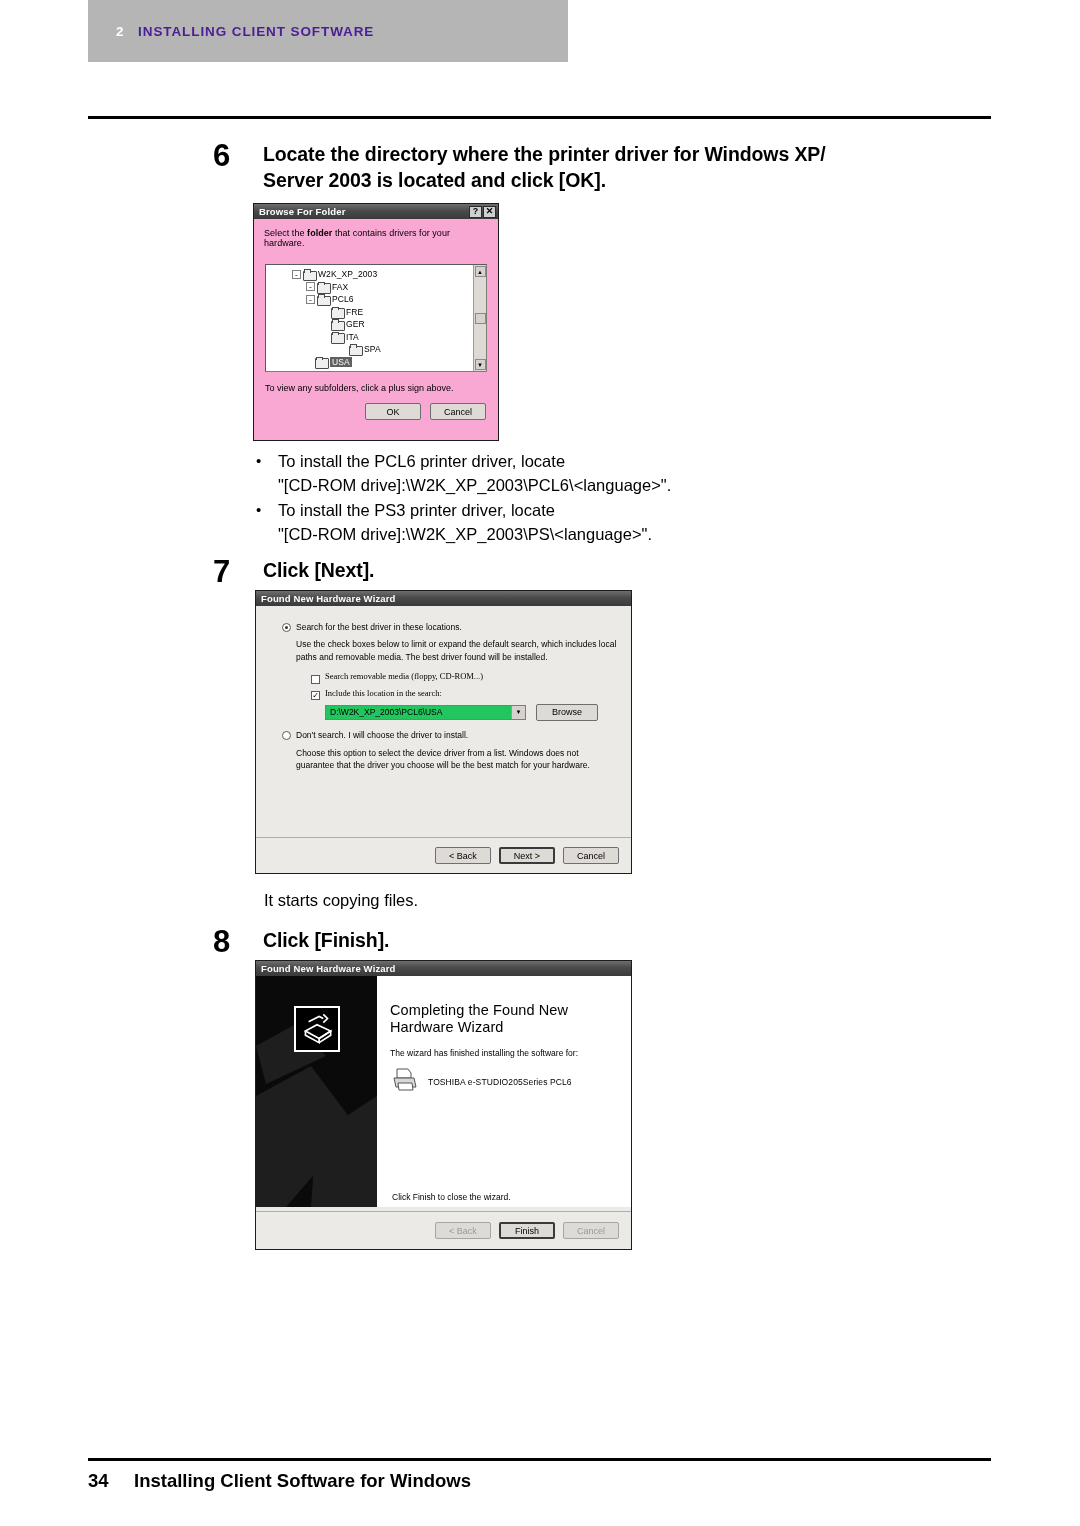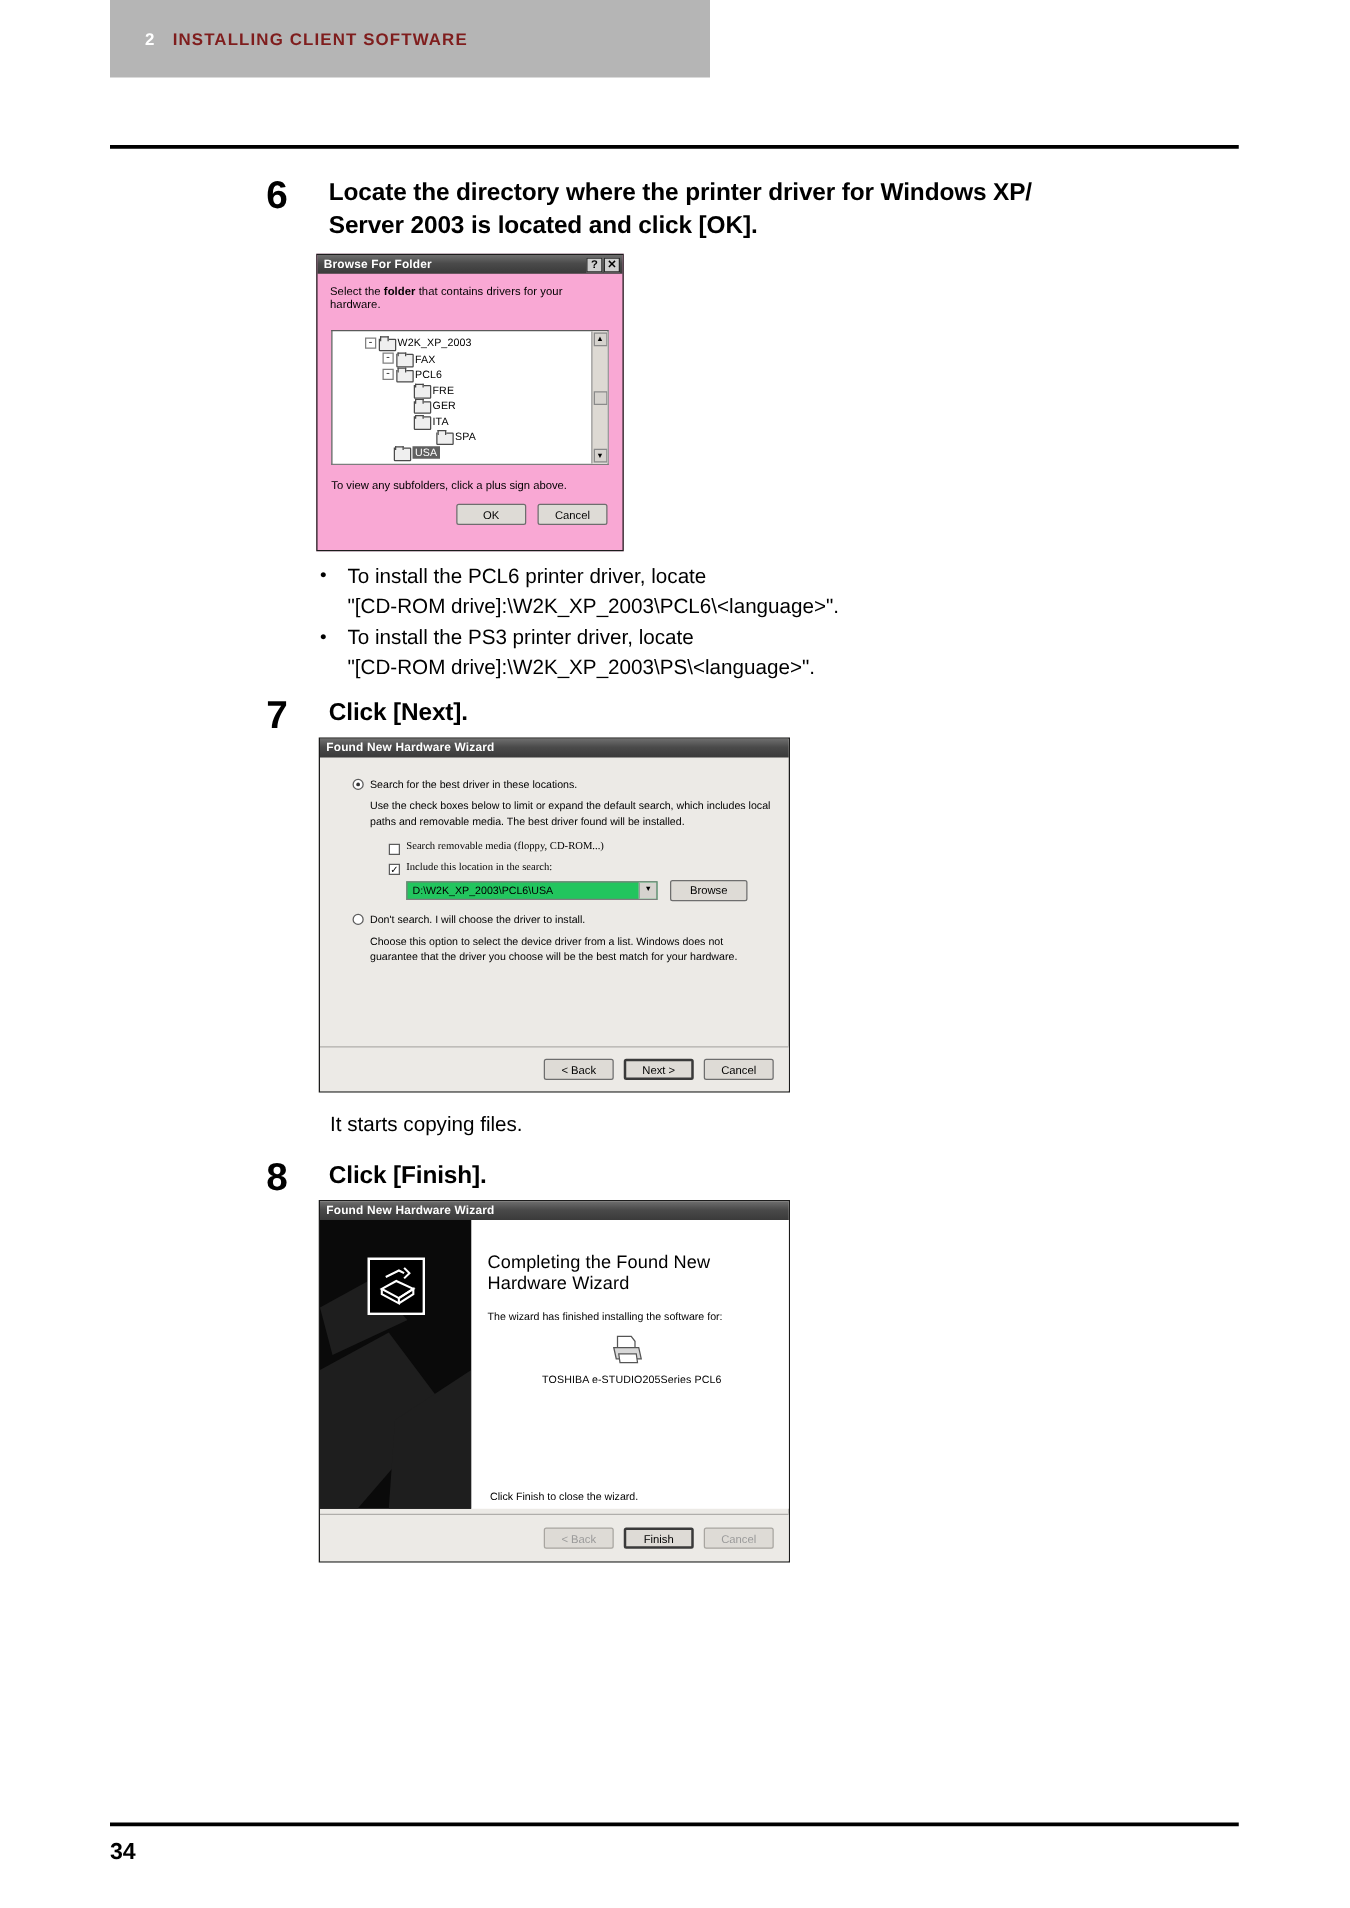--- a/index.html
+++ b/index.html
@@ -17,21 +17,21 @@
   .runhead {
     position:absolute; left:88px; top:0; width:480px; height:62px;
     background:#b5b5b5;
     display:flex; align-items:center;
   }
   .runhead-num {
     color:#ffffff; font-weight:bold; font-size:13.5px;
     letter-spacing:0.6px; margin-left:28px;
   }
   .runhead-txt {
-    color:#7f1d1d; font-weight:bold; font-size:13.5px;
+    color:#4c1d95; font-weight:bold; font-size:13.5px;
     letter-spacing:0.9px; margin-left:14px;
   }
 
   
   .toprule {
     position:absolute; left:88px; top:116px; width:903px; height:3px;
     background:#000;
   }
 
   
@@ -223,21 +223,21 @@
     width:121px; background:#0a0a0a; position:relative; overflow:hidden;
     display:flex; justify-content:center; padding-top:30px;
   }
   .fin-left-ico {
     width:46px; height:46px; background:#000; border:2px solid #fff;
     position:relative; z-index:2;
   }
   .fin-right { flex:1; padding:26px 10px 0 13px; }
   .fin-title { font-size:14.5px; line-height:1.2; letter-spacing:0.1px; }
   .fin-sub { font-size:8.5px; margin-top:11px; }
-  .fin-dev { display:flex; align-items:center; margin-top:9px;flex-direction:column; }
+  .fin-dev { display:flex; align-items:center; margin-top:9px; }
   .printer-ico { width:30px; flex:0 0 30px; margin-right:8px; }
   .fin-dev-name { font-size:8.5px; letter-spacing:0.1px; }
   .fin-close { font-size:8.5px; position:absolute; left:136px; bottom:47px; }
   .fin-footer {
     position:absolute; left:0; right:0; bottom:0; height:38px;
     border-top:1px solid #b0aeab; background:#eceae6;
     display:flex; align-items:center; justify-content:flex-end;
     gap:8px; padding-right:12px;
   }
 </style>
@@ -454,13 +454,14 @@
   <div class="fin-footer">
     <span class="xp-btn disabled">&lt; Back</span>
     <span class="xp-btn default">Finish</span>
     <span class="xp-btn disabled">Cancel</span>
   </div>
 </div>
 
 <div class="footrule"></div>
 <div class="footer">
   <span class="foot-pg">34</span>
+  <span>Installing Client Software for Windows</span>
 </div>
 
 </body></html>

